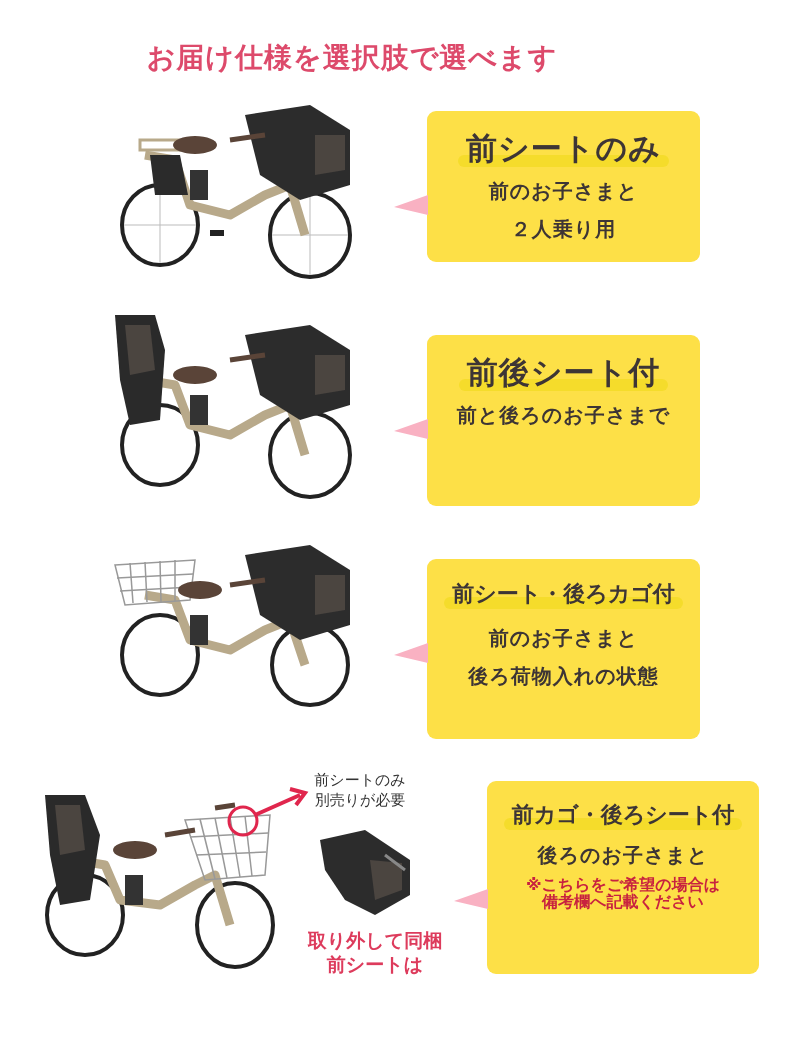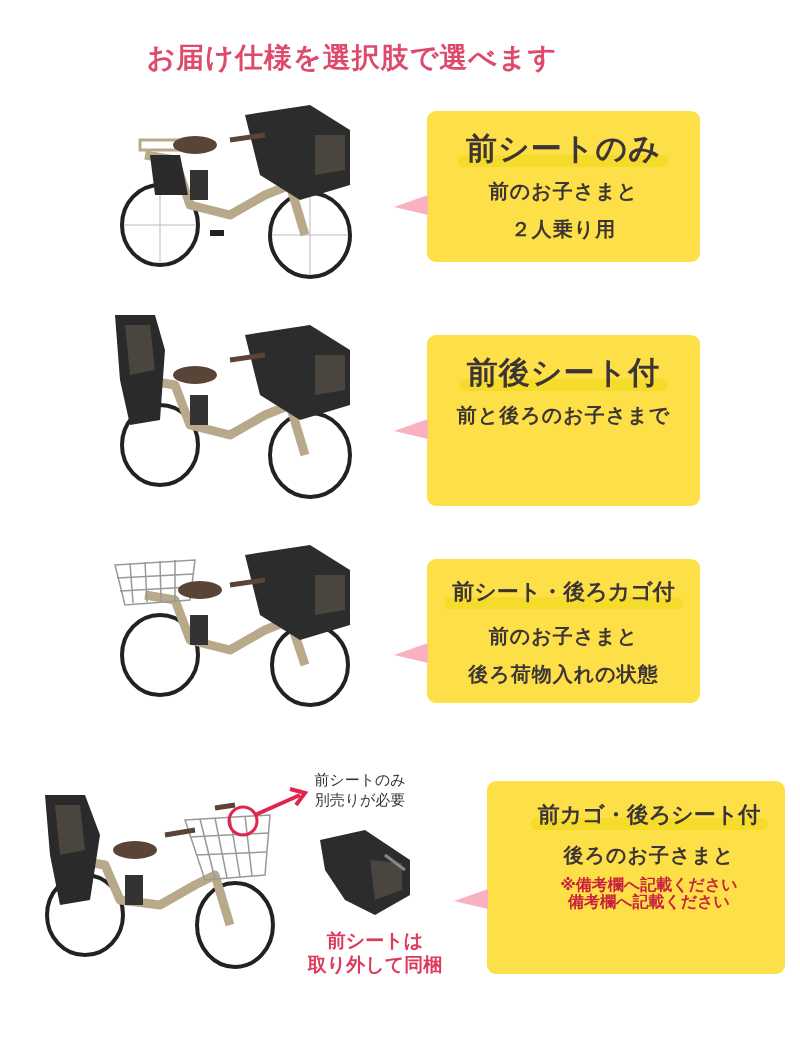--- a/index.html
+++ b/index.html
@@ -100,21 +100,21 @@
       <line x1="17" y1="38" x2="93" y2="34"></line>
         <line x1="20" y1="51" x2="91" y2="47"></line>
     </g>
     <ellipse cx="100" cy="50" rx="22" ry="9" fill="#5a4438"></ellipse>
     <rect x="90" y="75" width="18" height="30" fill="#333"></rect>
     <path d="M145 15 L210 5 L250 30 L250 85 L200 100 L160 75 Z" fill="#2c2c2c"></path>
     <path d="M215 35 L245 35 L245 70 L215 75 Z" fill="#4b4540"></path>
     <path d="M130 45 L165 40" stroke="#5a4438" stroke-width="5"></path>
   </svg>
 </div>
-<div class="bubble" style="left:427px;top:559px;width:273px;height:144px;font-family:Liberation Mono, monospace;">
+<div class="bubble" style="left:427px;top:559px;width:273px;height:180px;">
   <div class="tail" style="left:-33px;top:84px;"></div>
   <div style="margin-top:19px;"><span class="hl-title title-md">前シート・後ろカゴ付</span></div>
   <div class="sub" style="margin-top:9px;">前のお子さまと</div>
   <div class="sub">後ろ荷物入れの状態</div>
 </div>
 
 <div class="bike" style="left:30px;top:775px;width:250px;height:200px;">
   <svg viewBox="0 0 250 200">
     <g fill="none" stroke="#222" stroke-width="4">
       <ellipse cx="55" cy="140" rx="38" ry="40"></ellipse>
@@ -149,25 +149,25 @@
 </div>
 
 <div class="bike" style="left:310px;top:825px;width:110px;height:95px;">
   <svg viewBox="0 0 110 95">
     <path d="M10 15 L55 5 L100 35 L100 70 L65 90 L35 75 L15 45 Z" fill="#2c2c2c"></path>
     <path d="M60 35 L92 38 L92 65 L65 75 Z" fill="#4b4540"></path>
     <path d="M75 30 L95 45" stroke="#888" stroke-width="3"></path>
   </svg>
 </div>
 <div class="red-text" style="left:290px;top:928px;width:170px;">
+  <div>取り外して同梱</div>
   <div>前シートは</div>
-  <div>取り外して同梱</div>
 </div>
 
-<div class="bubble" style="left:487px;top:781px;width:272px;height:193px;padding-left:26px;">
+<div class="bubble" style="left:487px;top:781px;width:272px;height:193px;">
   <div class="tail" style="left:-33px;top:108px;"></div>
   <div style="margin-top:18px;"><span class="hl-title title-md">前カゴ・後ろシート付</span></div>
   <div class="sub" style="margin-top:5px;">後ろのお子さまと</div>
   <div class="note" style="margin-top:2px;">
-    <div>※備考欄へ記載ください</div>
+    <div>※こちらをご希望の場合は</div>
     <div>備考欄へ記載ください</div>
   </div>
 </div>
 
 </body></html>

